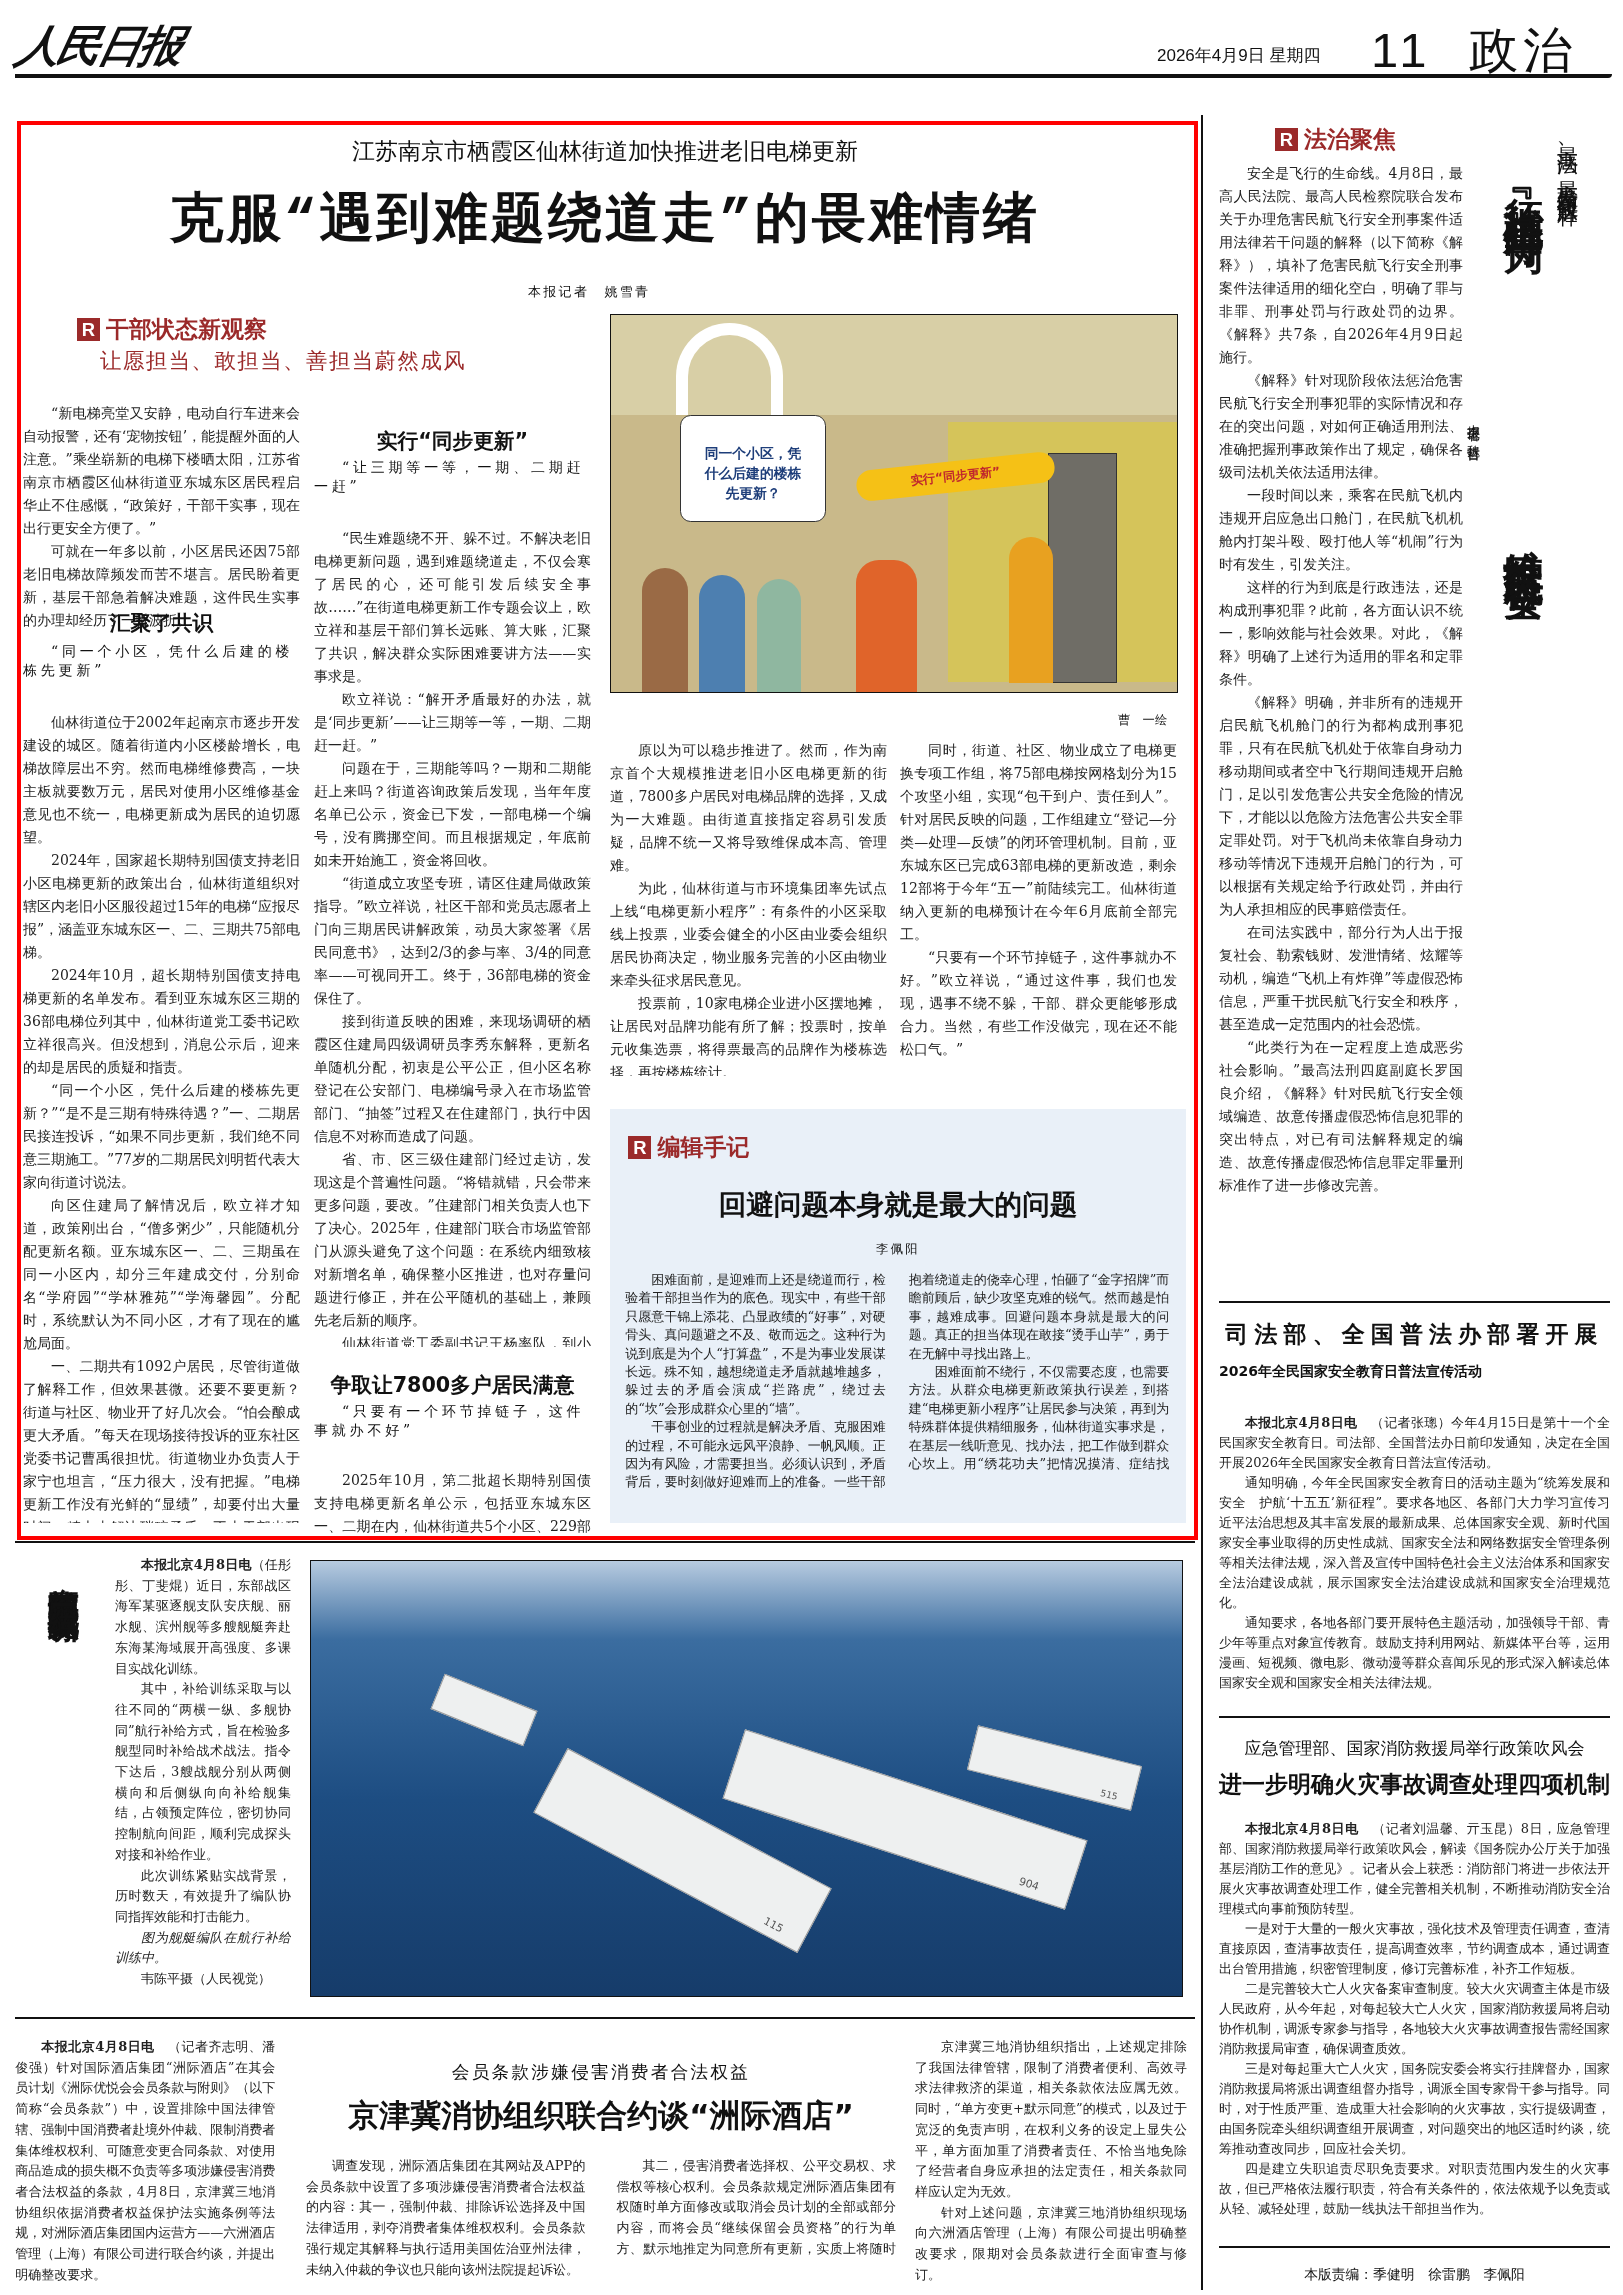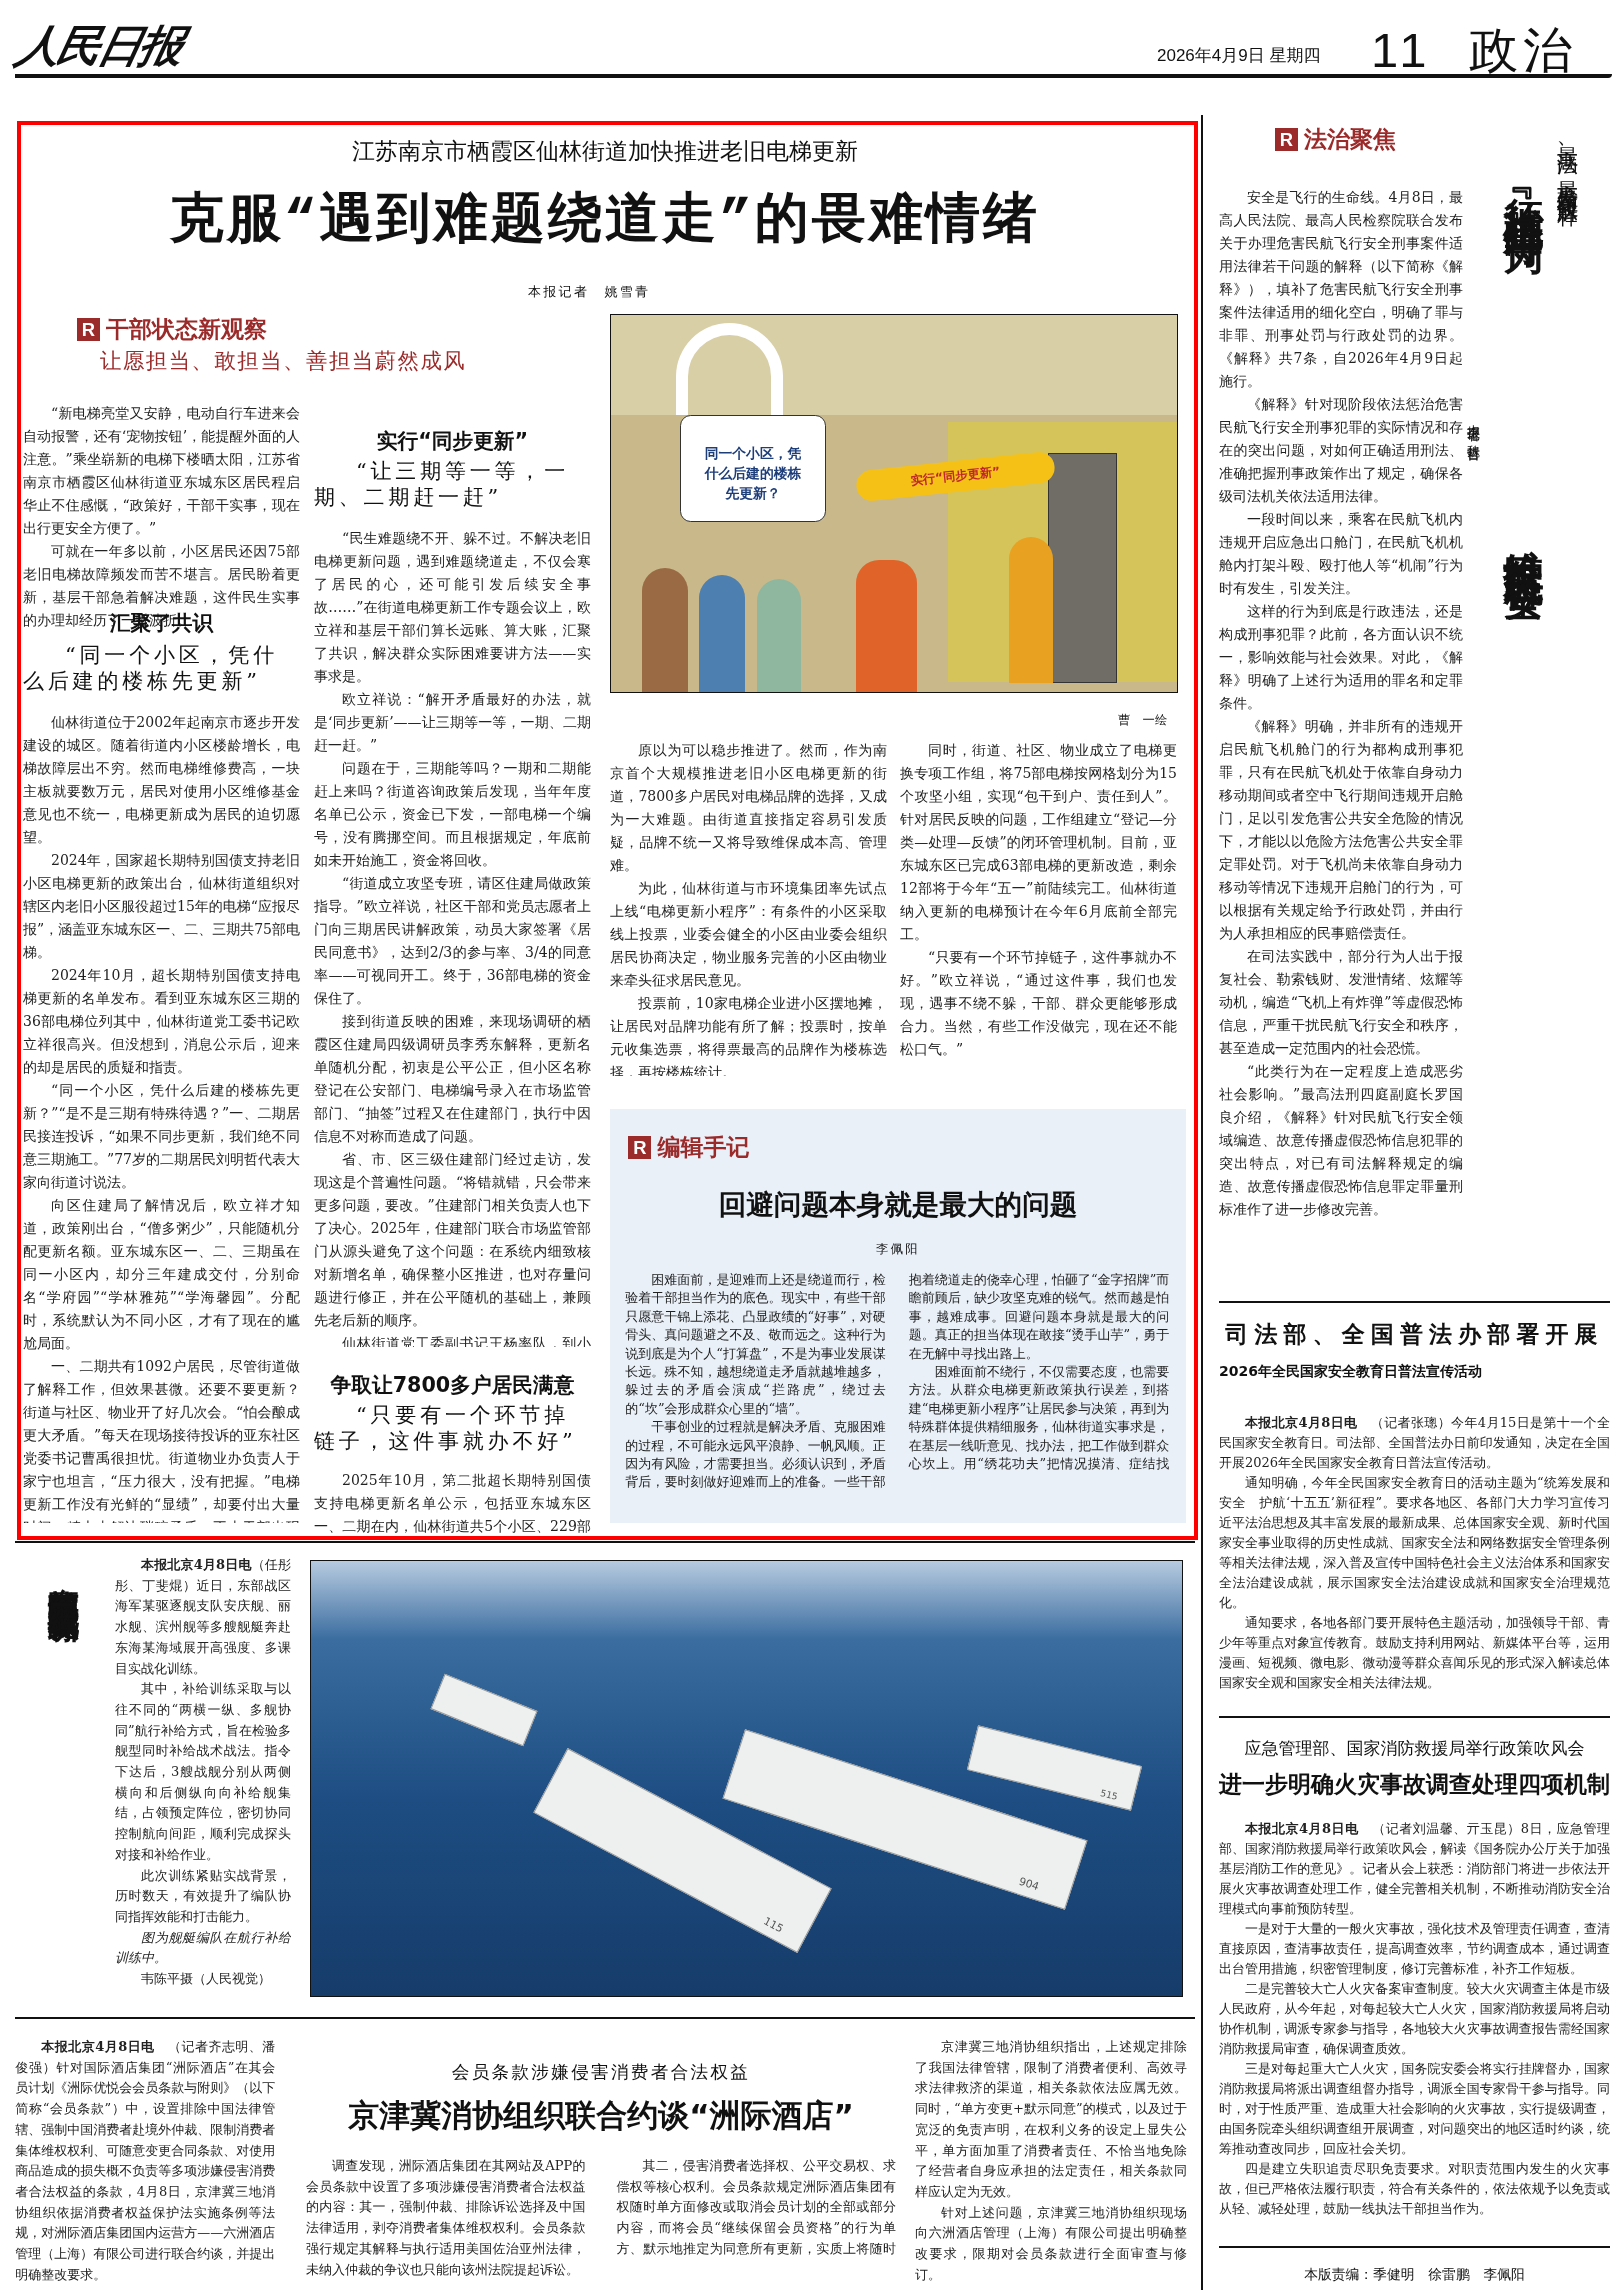--- a/index.html
+++ b/index.html
@@ -14,21 +14,21 @@
 .masthead-date{left:1157px;top:44px;font-size:17px;font-family:"Liberation Sans",sans-serif}
 .masthead-page{left:1371px;top:18.4px;font-size:49px;font-family:"Liberation Sans",sans-serif;letter-spacing:4.6px}
 .masthead-rule{left:15.3px;top:74px;width:1597px;height:3.8px;background:#111;border-radius:0 0 9.2px 0}
 .redbox{left:17px;top:121px;width:1181px;height:1419px;border:4.6px solid #f00}
 .kicker{font-size:23px;text-align:center}
 .headline{font-size:54px;font-weight:bold;text-align:center;letter-spacing:3.1px;font-family:Liberation Mono, monospace}
 .byline{font-size:13px;letter-spacing:2.3px}
 .column-tag{color:#9b2a2a;font-weight:bold;font-family:"DejaVu Sans",sans-serif;display:flex;align-items:center;gap:6.1px}
 .r-badge{display:inline-flex;width:23px;height:23px;background:#9b2a2a;color:#fff;font-size:18.4px;align-items:center;justify-content:center;font-weight:bold;font-family:"Liberation Sans",sans-serif}
 .subhead{font-size:20.7px;font-weight:bold;text-align:center;font-family:"DejaVu Sans",sans-serif}
-.quote{font-size:21px;letter-spacing:3.8px;line-height:26px}
+.quote{font-size:14px;letter-spacing:3.8px;line-height:19px}
 .cartoon{background:#c9b98a;border:1.5px solid #111;overflow:hidden}
 .editor-note{background:#e9f0f8}
 .vline{width:1.5px;background:#111}
 .hline{height:2.3px;background:#111}
 .vert-title{writing-mode:vertical-rl;font-weight:bold;font-family:"DejaVu Sans",sans-serif;letter-spacing:4.6px}
 .photo{background:linear-gradient(180deg,#b7cbe0 0%,#3b6da0 18%,#1d4d82 55%,#163c6a 100%);border:1.5px solid #111;overflow:hidden}
 .ship{position:absolute;background:#eef0f0;border:0.8px solid #999}
 </style>
 </head>
 <body>
@@ -133,21 +133,21 @@
 
 <div class="abs vline" style="left:1201px;top:115px;height:2175px"></div>
 <div class="abs column-tag" style="left:1275px;top:124px;font-size:23px">
   <span class="r-badge">R</span>
   <span>法治聚焦</span>
 </div>
 <div class="abs vert-title" style="left:1553px;top:130px;font-size:21.4px;font-weight:normal;letter-spacing:3.1px">最高法、最高检发布司法解释</div>
 <div class="abs vert-title serif" style="left:1497px;top:165px;font-size:40px">惩治『机闹』等行为</div>
 <div class="abs vert-title serif" style="left:1497px;top:517px;font-size:40px">维护民航飞行安全</div>
 <div class="abs" style="left:1464px;top:414px;writing-mode:vertical-rl;font-size:13px;letter-spacing:1.5px">本报记者　魏哲哲</div>
-<div class="abs body-text" style="left:1219px;top:186px;width:244px;height:1095px;overflow:hidden">
+<div class="abs body-text" style="left:1219px;top:162px;width:244px;height:1095px;overflow:hidden">
   <p>安全是飞行的生命线。4月8日，最高人民法院、最高人民检察院联合发布关于办理危害民航飞行安全刑事案件适用法律若干问题的解释（以下简称《解释》），填补了危害民航飞行安全刑事案件法律适用的细化空白，明确了罪与非罪、刑事处罚与行政处罚的边界。《解释》共7条，自2026年4月9日起施行。</p>
   <p>《解释》针对现阶段依法惩治危害民航飞行安全刑事犯罪的实际情况和存在的突出问题，对如何正确适用刑法、准确把握刑事政策作出了规定，确保各级司法机关依法适用法律。</p>
   <p>一段时间以来，乘客在民航飞机内违规开启应急出口舱门，在民航飞机机舱内打架斗殴、殴打他人等“机闹”行为时有发生，引发关注。</p>
   <p>这样的行为到底是行政违法，还是构成刑事犯罪？此前，各方面认识不统一，影响效能与社会效果。对此，《解释》明确了上述行为适用的罪名和定罪条件。</p>
   <p>《解释》明确，并非所有的违规开启民航飞机舱门的行为都构成刑事犯罪，只有在民航飞机处于依靠自身动力移动期间或者空中飞行期间违规开启舱门，足以引发危害公共安全危险的情况下，才能以以危险方法危害公共安全罪定罪处罚。对于飞机尚未依靠自身动力移动等情况下违规开启舱门的行为，可以根据有关规定给予行政处罚，并由行为人承担相应的民事赔偿责任。</p>
   <p>在司法实践中，部分行为人出于报复社会、勒索钱财、发泄情绪、炫耀等动机，编造“飞机上有炸弹”等虚假恐怖信息，严重干扰民航飞行安全和秩序，甚至造成一定范围内的社会恐慌。</p>
   <p>“此类行为在一定程度上造成恶劣社会影响。”最高法刑四庭副庭长罗国良介绍，《解释》针对民航飞行安全领域编造、故意传播虚假恐怖信息犯罪的突出特点，对已有司法解释规定的编造、故意传播虚假恐怖信息罪定罪量刑标准作了进一步修改完善。</p>
 
 </div>
 

